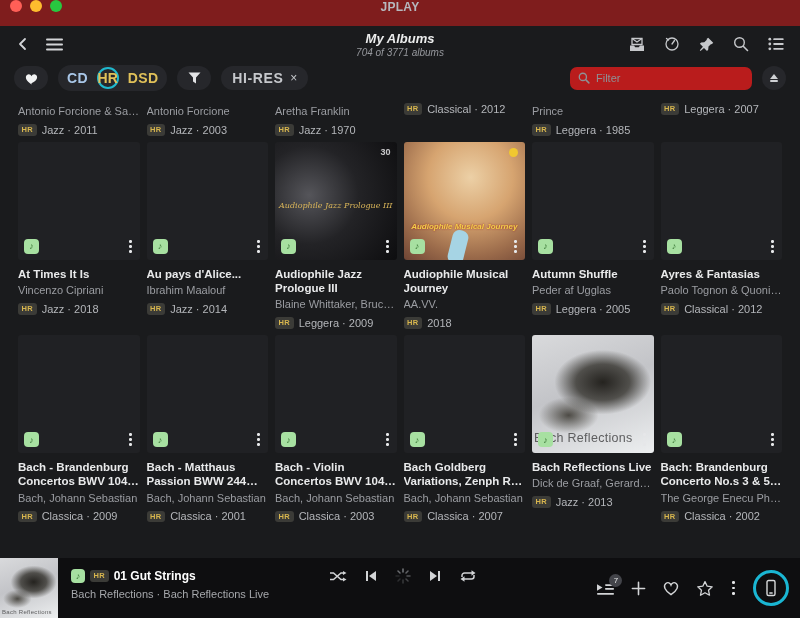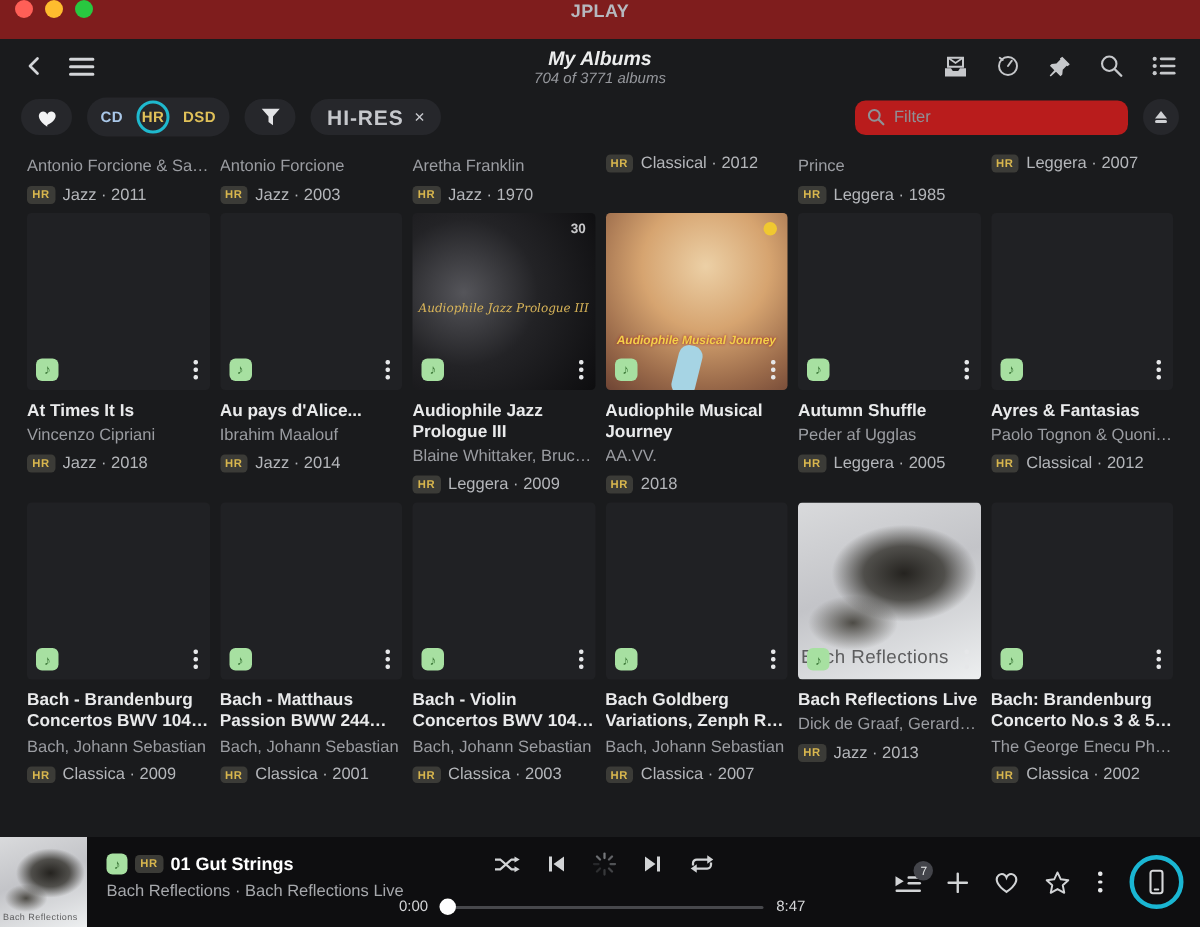--- a/index.html
+++ b/index.html
@@ -24,21 +24,21 @@
   .icon-btn { display:flex; align-items:center; justify-content:center; cursor:pointer; }
   .icon-btn svg { display:block; }
 
   
   .filterbar { height:32px; display:flex; align-items:center; gap:10px; padding:0 14px; }
   .chip { background:#26272b; border-radius:13px; height:24px; display:flex; align-items:center;
     justify-content:center; cursor:pointer; }
   .chip.heart { width:34px; }
   .fmt-pill { background:#26272b; border-radius:13px; height:26px; display:flex; align-items:center;
     gap:9px; padding:0 9px; }
-  .fmt { font-size:10px; font-weight:bold; letter-spacing:.3px; cursor:pointer; }
+  .fmt { font-size:14px; font-weight:bold; letter-spacing:.3px; cursor:pointer; }
   .fmt.cd { color:#a9c7e8; }
   .fmt.gold { color:#e0c159; }
   .fmt-ring { width:22px; height:22px; border:2px solid #1fb9ce; border-radius:50%;
     display:flex; align-items:center; justify-content:center; }
   .chip.funnel { width:34px; }
   .chip.tag { padding:0 11px; gap:7px; }
   .tag-label { color:#c6c8cc; font-size:14px; font-weight:bold; letter-spacing:.6px; }
   .tag-x { color:#c6c8cc; font-size:12px; cursor:pointer; line-height:1; }
   .filter-input-wrap { margin-left:auto; position:relative; width:182px; height:23px; }
   .filter-input-wrap svg { position:absolute; left:8px; top:5px; }
@@ -540,28 +540,20 @@
               <path d="M15 6v1.5A2.5 2.5 0 0 1 12.5 10H5"></path>
             </g>
             <g fill="#d2d4d6">
               <path d="M12.5 1.2 16.5 4l-4 2.8z"></path>
               <path d="M5.5 7.2 1.5 10l4 2.8z"></path>
             </g>
           </svg>
       </span>
     </div>
 
-    <div class="progress">
-      <span class="ptime">0:00</span>
-      <span class="ptrack">
-        <span class="pline"></span>
-        <span class="pknob"></span>
-      </span>
-      <span class="ptime">8:47</span>
-    </div>
 
     <div class="pactions">
       <span class="icon-btn queue-wrap">
         <svg width="19" height="15" viewBox="0 0 19 15">
             <g fill="#d2d4d6">
               <path d="M1 3.2 6.5 6.5 1 9.8z"></path>
               <rect x="9" y="3.2" width="9" height="1.7" rx=".8"></rect>
               <rect x="9" y="7" width="9" height="1.7" rx=".8"></rect>
               <rect x="1" y="12" width="17" height="1.7" rx=".8"></rect>
             </g>

